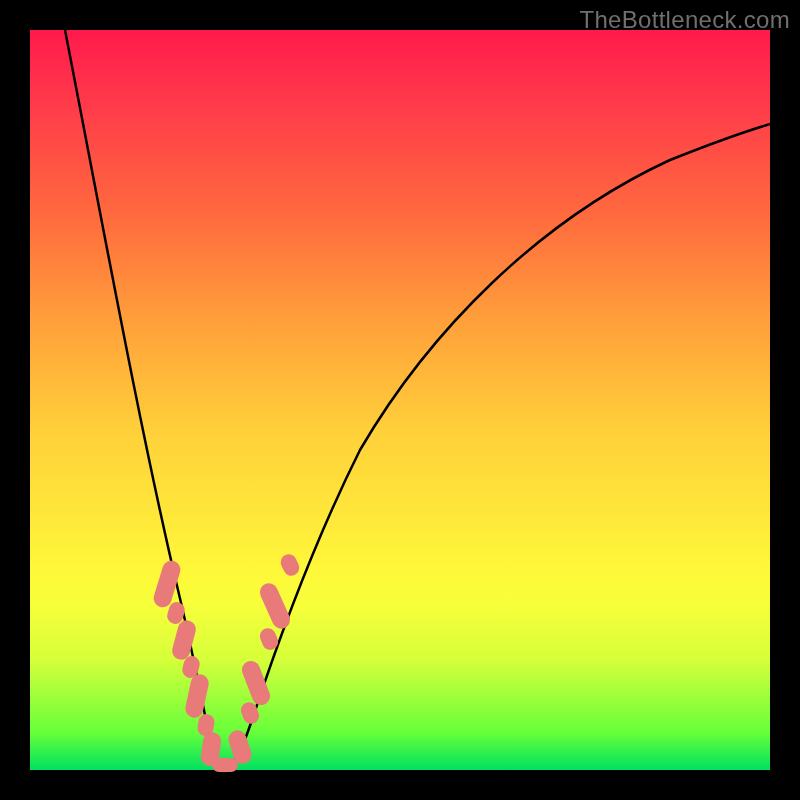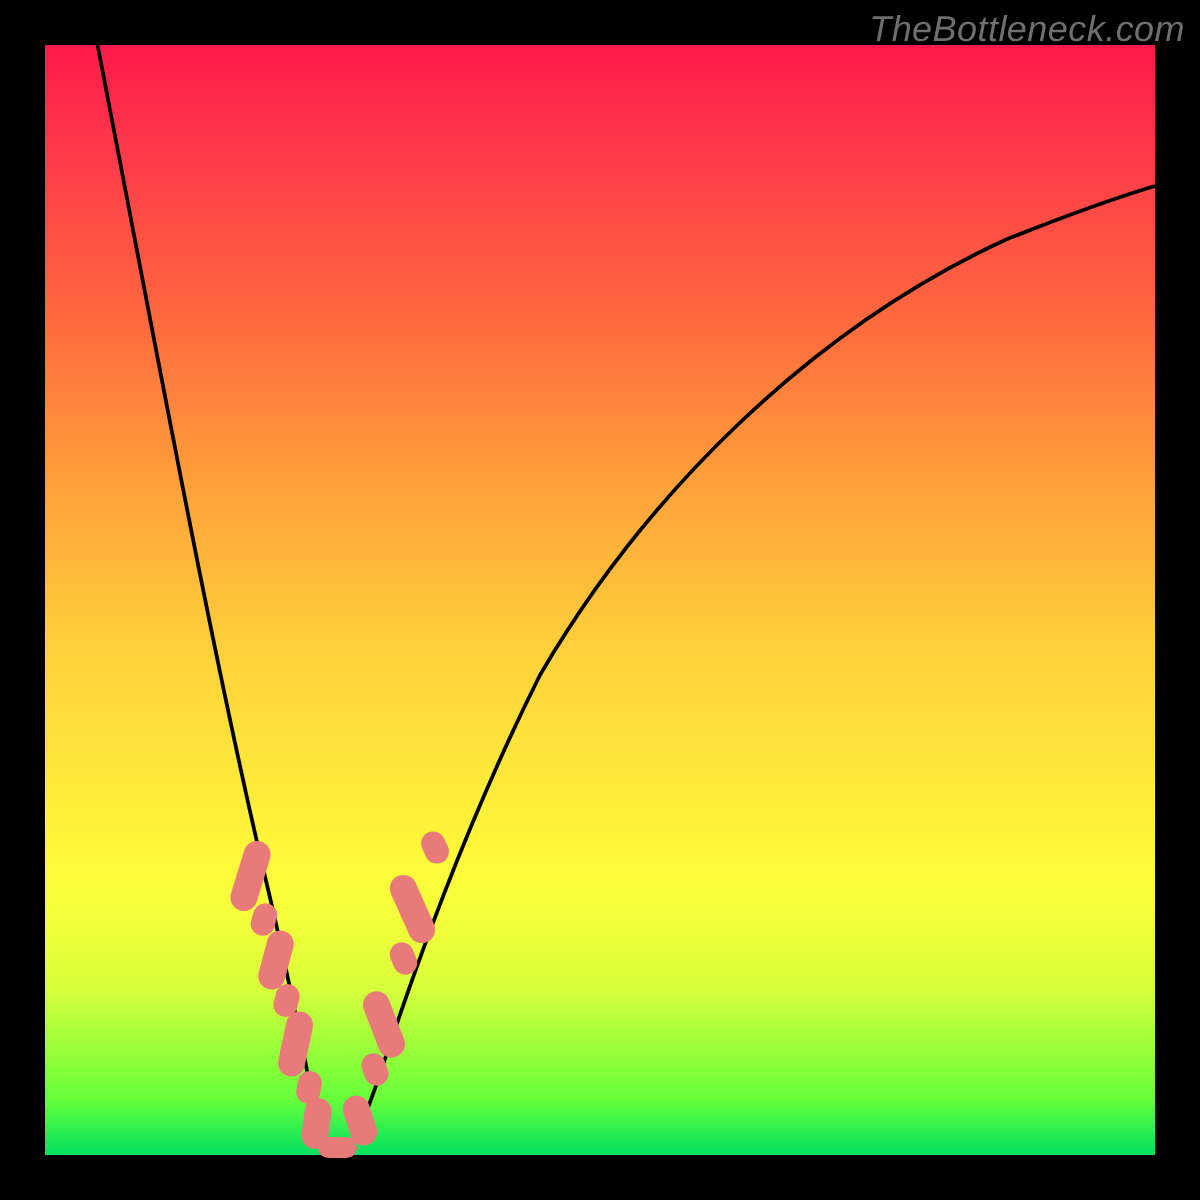--- a/index.html
+++ b/index.html
@@ -11,21 +11,20 @@
     font-family: Arial, Helvetica, sans-serif;
     overflow: hidden;
   }
   .frame {
     position: absolute;
     left: 0;
     top: 0;
     width: 800px;
     height: 800px;
     background: #000;
-    font-style: italic;
   }
   .plot-area {
     position: absolute;
     left: 30px;
     top: 30px;
     width: 740px;
     height: 740px;
     
     background: linear-gradient(to bottom,
       #ff1a4b 0%,

